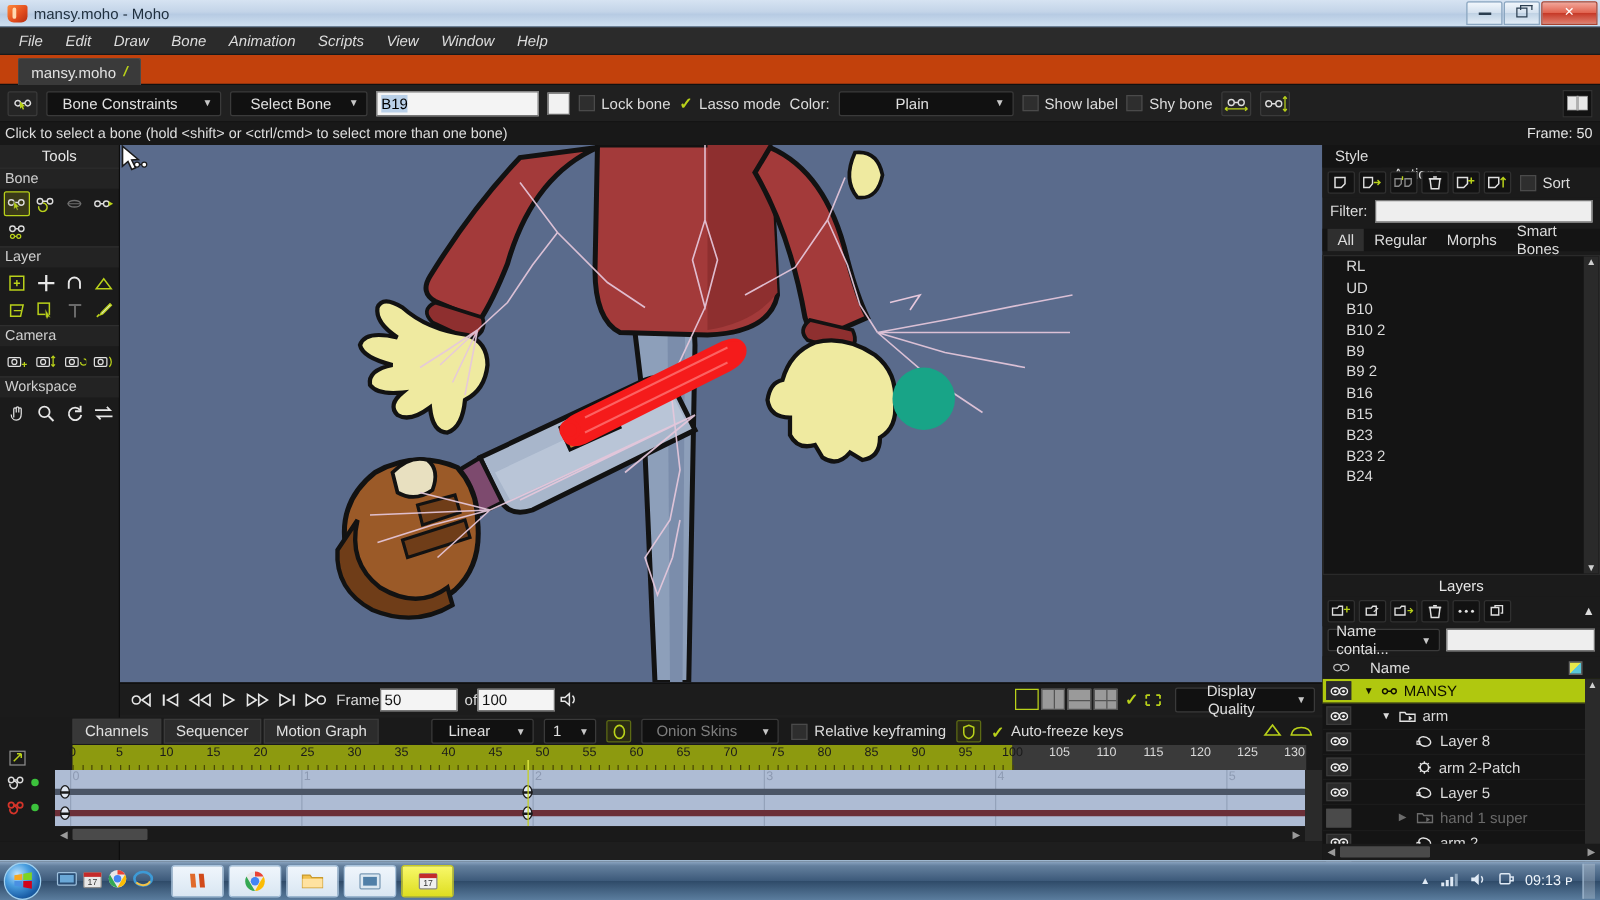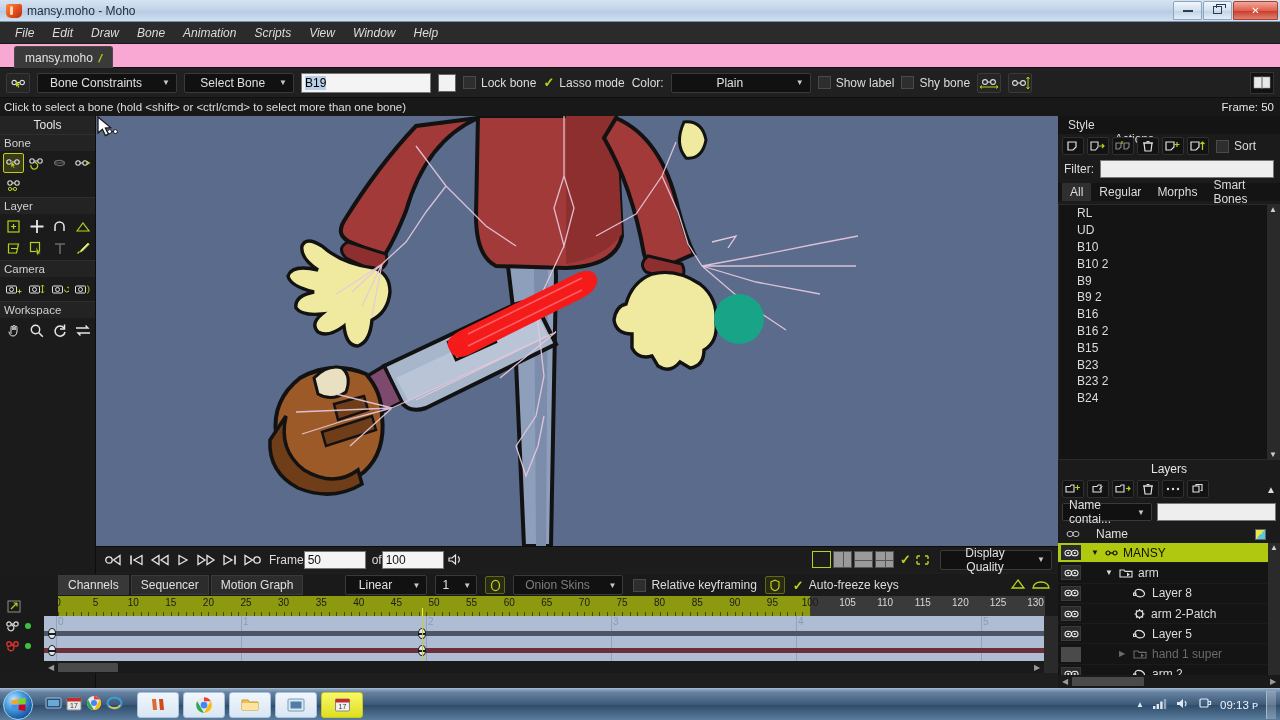--- a/index.html
+++ b/index.html
@@ -53,21 +53,21 @@
     position: absolute; left: 0; top: 22px; width: 1280px; height: 22px;
     background: #2b2b2b; display: flex; align-items: center; padding-left: 6px;
     border-bottom: 1px solid #1a1a1a;
     font-style: italic;
   }
   .menu-item { padding: 2px 9px; color: #dcdcdc; font-size: 12px; }
 
   
   .tabstrip {
     position: absolute; left: 0; top: 44px; width: 1280px; height: 24px;
-    background: #f9a8d4; border-bottom: 1px solid #111;
+    background: #c2410c; border-bottom: 1px solid #111;
   }
   .doctab {
     position: absolute; left: 14px; top: 2px; height: 22px;
     background: #3a3a3a; border: 1px solid #4a4a4a; border-bottom: none;
     border-radius: 3px 3px 0 0; padding: 0 10px;
     display: flex; align-items: center; gap: 6px; color: #e2e2e2; font-size: 12px;
   }
   .pencil-mark { color: #b9d11a; font-size: 11px; font-weight: bold; transform: skewX(-14deg); }
 
   
@@ -1073,23 +1073,20 @@
           <div class="bone-row">
             <span>B9</span>
           </div>
           <div class="bone-row">
             <span>B9 2</span>
           </div>
           <div class="bone-row">
             <span>B16</span>
           </div>
           <div class="bone-row">
-            <span>B16 2</span>
-          </div>
-          <div class="bone-row">
             <span>B15</span>
           </div>
           <div class="bone-row">
             <span>B23</span>
           </div>
           <div class="bone-row">
             <span>B23 2</span>
           </div>
           <div class="bone-row">
             <span>B24</span>

